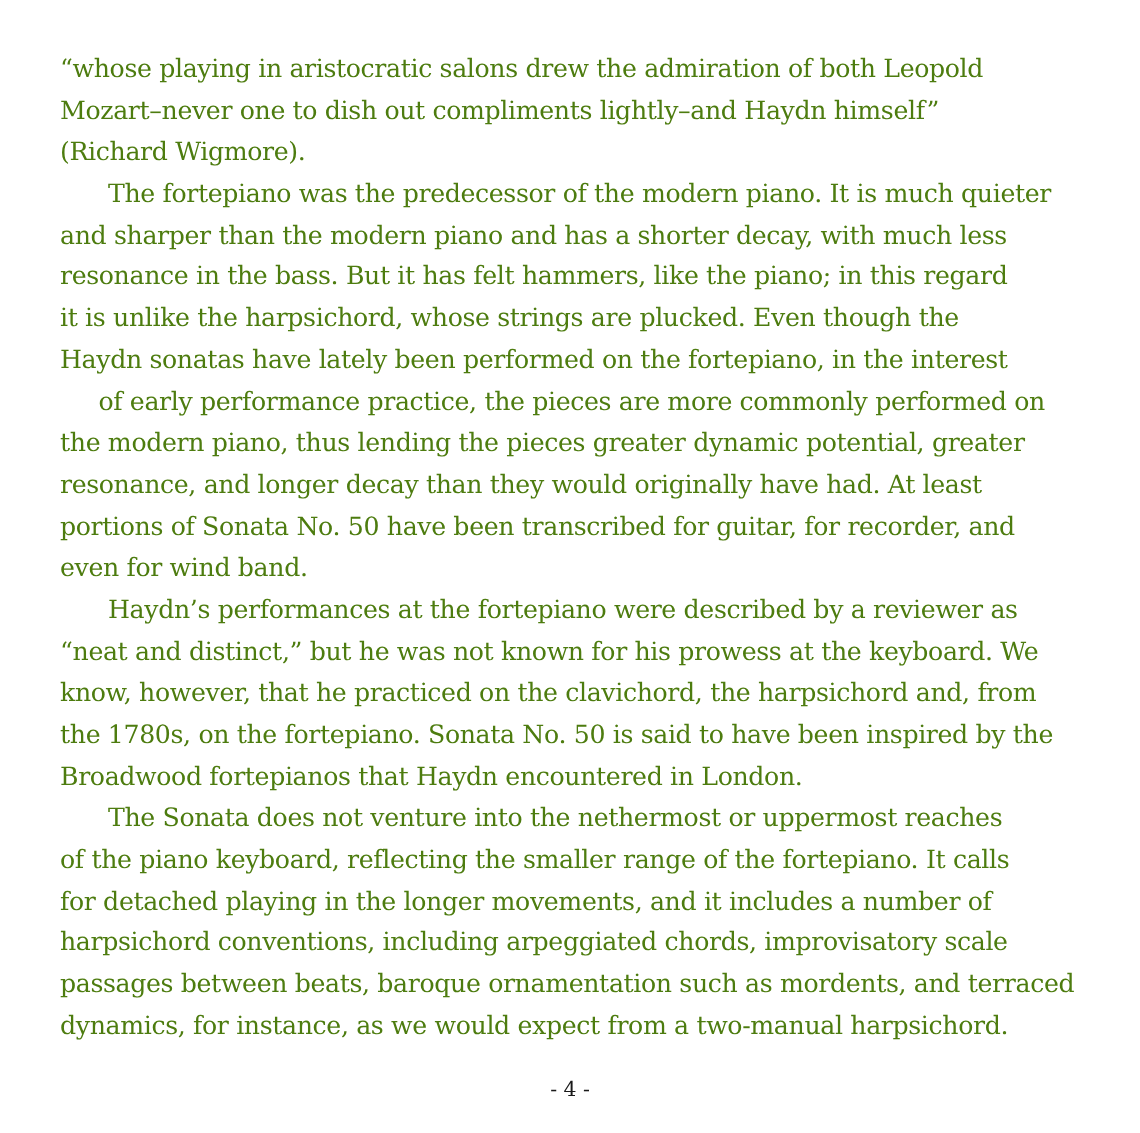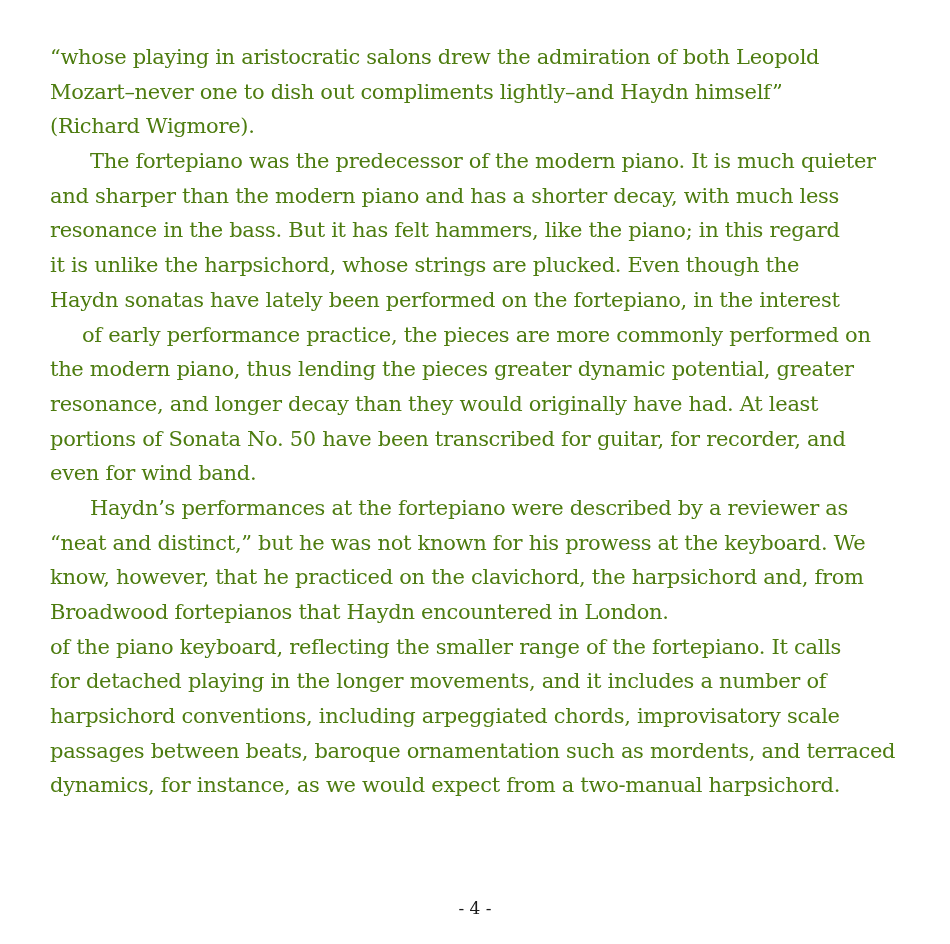--- a/index.html
+++ b/index.html
@@ -44,23 +44,25 @@
     <div class="line" style="word-spacing: 0px; text-align: left; text-align-last: left; margin-left: 32px;"><span>of early performance practice, the pieces are more commonly performed on</span></div>
     <div class="line" style="word-spacing: 0px; text-align: left; text-align-last: left;"><span>the modern piano, thus lending the pieces greater dynamic potential, greater</span></div>
     <div class="line" style="word-spacing: 0px; text-align: left; text-align-last: left;"><span>resonance, and longer decay than they would originally have had. At least</span></div>
     <div class="line" style="word-spacing: 0px; text-align: left; text-align-last: left;"><span>portions of Sonata No. 50 have been transcribed for guitar, for recorder, and</span></div>
     <div class="line last" style="text-align: right; text-align-last: left;"><span>even for wind band.</span></div>
   </div>
   <div>
     <div class="line indent" style="word-spacing: 0px; text-align: left; text-align-last: left;"><span>Haydn’s performances at the fortepiano were described by a reviewer as</span></div>
     <div class="line" style="word-spacing: 0px; text-align: left; text-align-last: left;"><span>“neat and distinct,” but he was not known for his prowess at the keyboard. We</span></div>
     <div class="line" style="word-spacing: 0px; text-align: left; text-align-last: left;"><span>know, however, that he practiced on the clavichord, the harpsichord and, from</span></div>
+    <div class="line" style="word-spacing: 0px; text-align: left; text-align-last: left;"><span>the 1780s, on the fortepiano. Sonata No. 50 is said to have been inspired by the</span></div>
     <div class="line last" style="text-align: left; text-align-last: left;"><span>Broadwood fortepianos that Haydn encountered in London.</span></div>
   </div>
   <div>
+    <div class="line indent" style="word-spacing: 0px; text-align: left; text-align-last: left;"><span>The Sonata does not venture into the nethermost or uppermost reaches</span></div>
     <div class="line" style="word-spacing: 0px; text-align: center; text-align-last: left;"><span>of the piano keyboard, reflecting the smaller range of the fortepiano. It calls</span></div>
     <div class="line" style="word-spacing: 0px; text-align: left; text-align-last: left;"><span>for detached playing in the longer movements, and it includes a number of</span></div>
     <div class="line" style="word-spacing: 0px; text-align: left; text-align-last: left;"><span>harpsichord conventions, including arpeggiated chords, improvisatory scale</span></div>
     <div class="line" style="word-spacing: 0px; text-align: left; text-align-last: left;"><span>passages between beats, baroque ornamentation such as mordents, and terraced</span></div>
     <div class="line" style="word-spacing: 0px; text-align: left; text-align-last: left;"><span>dynamics, for instance, as we would expect from a two-manual harpsichord.</span></div>
   </div>
 </div>
 
 <div class="footer">- 4 -</div>
 

